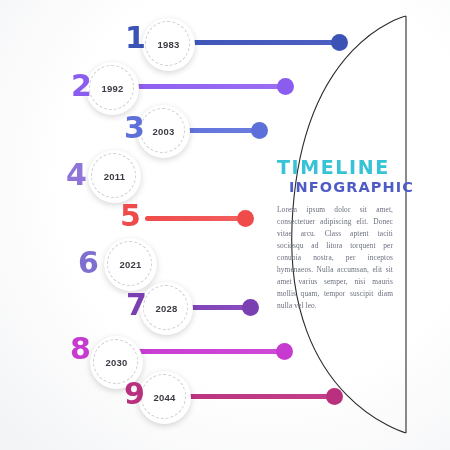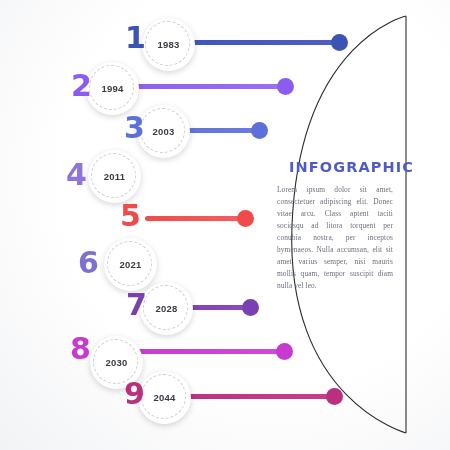--- a/index.html
+++ b/index.html
@@ -158,21 +158,21 @@
 
   <div class="row" style="left:100px; top:66px; width:230px;">
     <div class="bar" style="width:185px; background:linear-gradient(90deg,#8b5cf0,#9a6ff3);"></div>
     <svg class="funnel" width="26" height="26" viewBox="0 0 26 26" style="top:16px;">
       <path d="M0 2 L22 6 L14 26 Z" fill="#8b5cf0"></path>
     </svg>
     <div class="bar-end" style="left:177px; background:#8b5cf0;"></div>
   </div>
   <div class="bubble" style="left:86px; top:62px;">
     <div class="bubble-ring"></div>
-    <div class="bubble-year">1994</div>
+    <div class="bubble-year">1992</div>
   </div>
   <div class="numeral" style="left:71px; top:71px; color:#8b5cf0;">2</div>
 
   <div class="row" style="left:147px; top:110px; width:200px;">
     <div class="bar" style="width:112px; background:linear-gradient(90deg,#5d6fd8,#6b7ce0);"></div>
     <svg class="funnel" width="26" height="26" viewBox="0 0 26 26" style="top:16px;">
       <path d="M0 2 L22 6 L14 26 Z" fill="#5d6fd8"></path>
     </svg>
     <div class="bar-end" style="left:104px; background:#5d6fd8;"></div>
   </div>
@@ -246,17 +246,18 @@
     </svg>
     <div class="bar-end" style="left:178px; background:#b9317e;"></div>
   </div>
   <div class="bubble" style="left:138px; top:371px;">
     <div class="bubble-ring"></div>
     <div class="bubble-year">2044</div>
   </div>
   <div class="numeral" style="left:124px; top:379px; color:#b9317e;">9</div>
 
   <div class="textblock">
+    <p class="title-1">TIMELINE</p>
     <p class="title-2">INFOGRAPHIC</p>
     <p class="body-copy">Lorem ipsum dolor sit amet, consectetuer adipiscing elit. Donec vitae arcu. Class aptent taciti sociosqu ad litora torquent per conubia nostra, per inceptos hymenaeos. Nulla accumsan, elit sit amet varius semper, nisi mauris mollis quam, tempor suscipit diam nulla vel leo.</p>
   </div>
 
 </div>
 
 </body></html>

